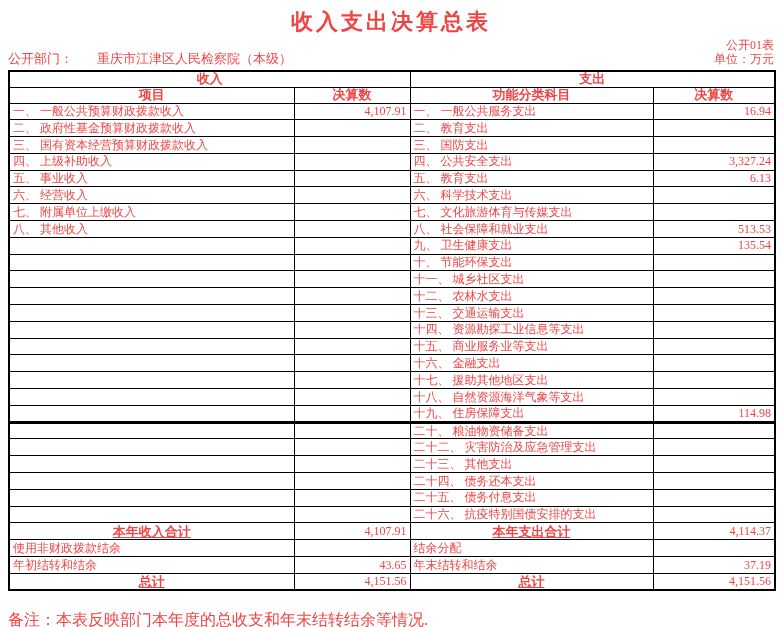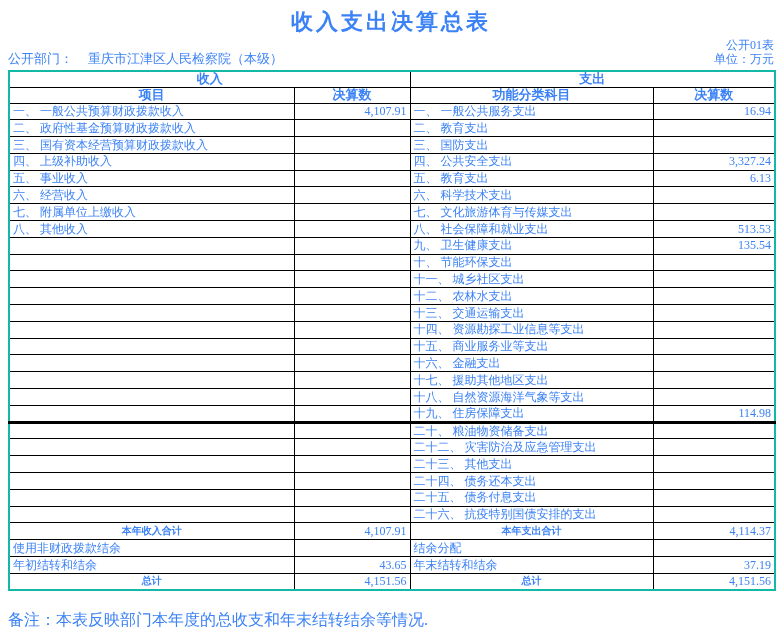--- a/index.html
+++ b/index.html
@@ -5,21 +5,21 @@
   html, body {
     margin: 0;
     padding: 0;
     background: #ffffff;
   }
   .page {
     position: relative;
     width: 782px;
     height: 627px;
     background: #ffffff;
-    color: #3b82f6;
+    color: #ef4444;
     font-family: "Liberation Serif", "DejaVu Serif", serif;
     overflow: hidden;
   }
   .page-title {
     position: absolute;
     top: 7px;
     left: 0;
     width: 100%;
     text-align: center;
     font-family: "Liberation Sans", "DejaVu Sans", sans-serif;
@@ -41,30 +41,30 @@
     font-size: 12px;
     line-height: 14px;
   }
   .dept-line {
     position: absolute;
     top: 51px;
     left: 8px;
     font-size: 13px;
     line-height: 15px;
   }
-  .dept-line .dept-value { margin-left: 15px; }
+  .dept-line .dept-value { margin-left: 24px; }
 
   table.summary {
     position: absolute;
     top: 70px;
     left: 8px;
     width: 766px;
     border-collapse: collapse;
     table-layout: fixed;
-    border: 2px solid #14b8a6;
+    border: 2px solid #000000;
   }
   table.summary th, table.summary td {
     border: 1px solid #000000;
     padding: 0 3px;
     overflow: hidden;
     white-space: nowrap;
     line-height: 1.05;
   }
   tr.section-header-row { height: 16px; }
   tr.column-header-row { height: 16px; }
@@ -81,21 +81,22 @@
     margin-left: 14px;
   }
   td.amt {
     font-size: 12px;
     text-align: right;
   }
   td.total {
     text-align: center;
     font-family: "Liberation Sans", "DejaVu Sans", sans-serif;
     font-weight: bold;
-    font-size: 10px;
+    font-size: 13px;
+    text-decoration: underline;
   }
   td.indent { padding-left: 27px; }
   tr.divider-after td { border-bottom: 3px solid #000000; }
 
   .footnote {
     position: absolute;
     top: 610px;
     left: 8px;
     font-size: 16px;
   }

